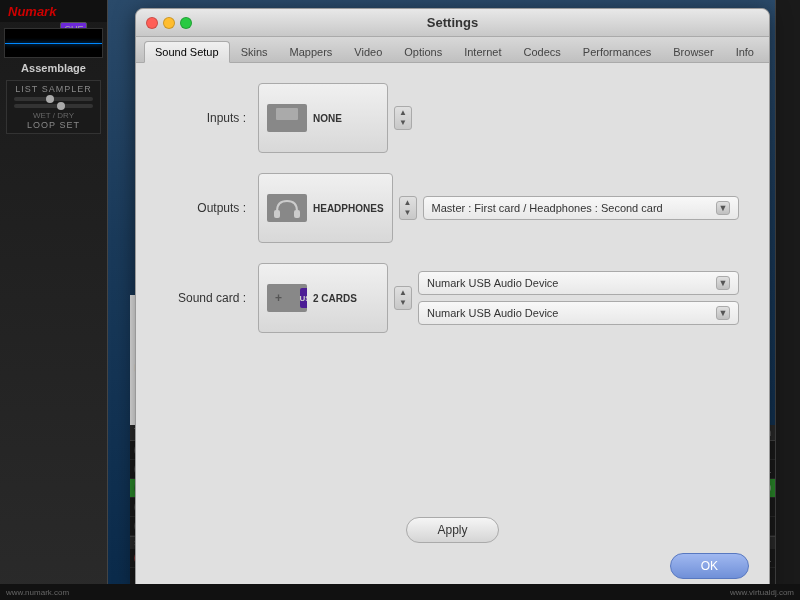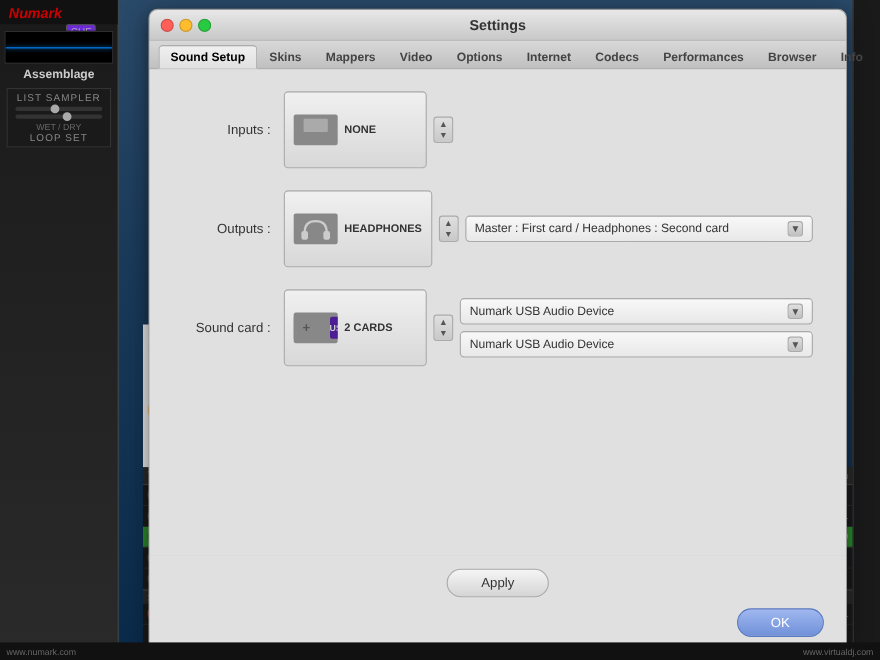--- a/index.html
+++ b/index.html
@@ -284,21 +284,20 @@
     .tl-close { background: #ff5f57; }
     .tl-min { background: #ffbd2e; }
     .tl-max { background: #28ca42; }
 
     .dialog-tabs {
       background: linear-gradient(180deg, #d8d8d8 0%, #c0c0c0 100%);
       padding: 4px 8px 0;
       display: flex;
       gap: 0;
       border-bottom: 1px solid #aaa;
-      font-weight: bold;
     }
 
     .tab-btn {
       padding: 4px 10px;
       font-size: 11px;
       color: #444;
       cursor: pointer;
       border: 1px solid transparent;
       border-bottom: none;
       border-radius: 4px 4px 0 0;

